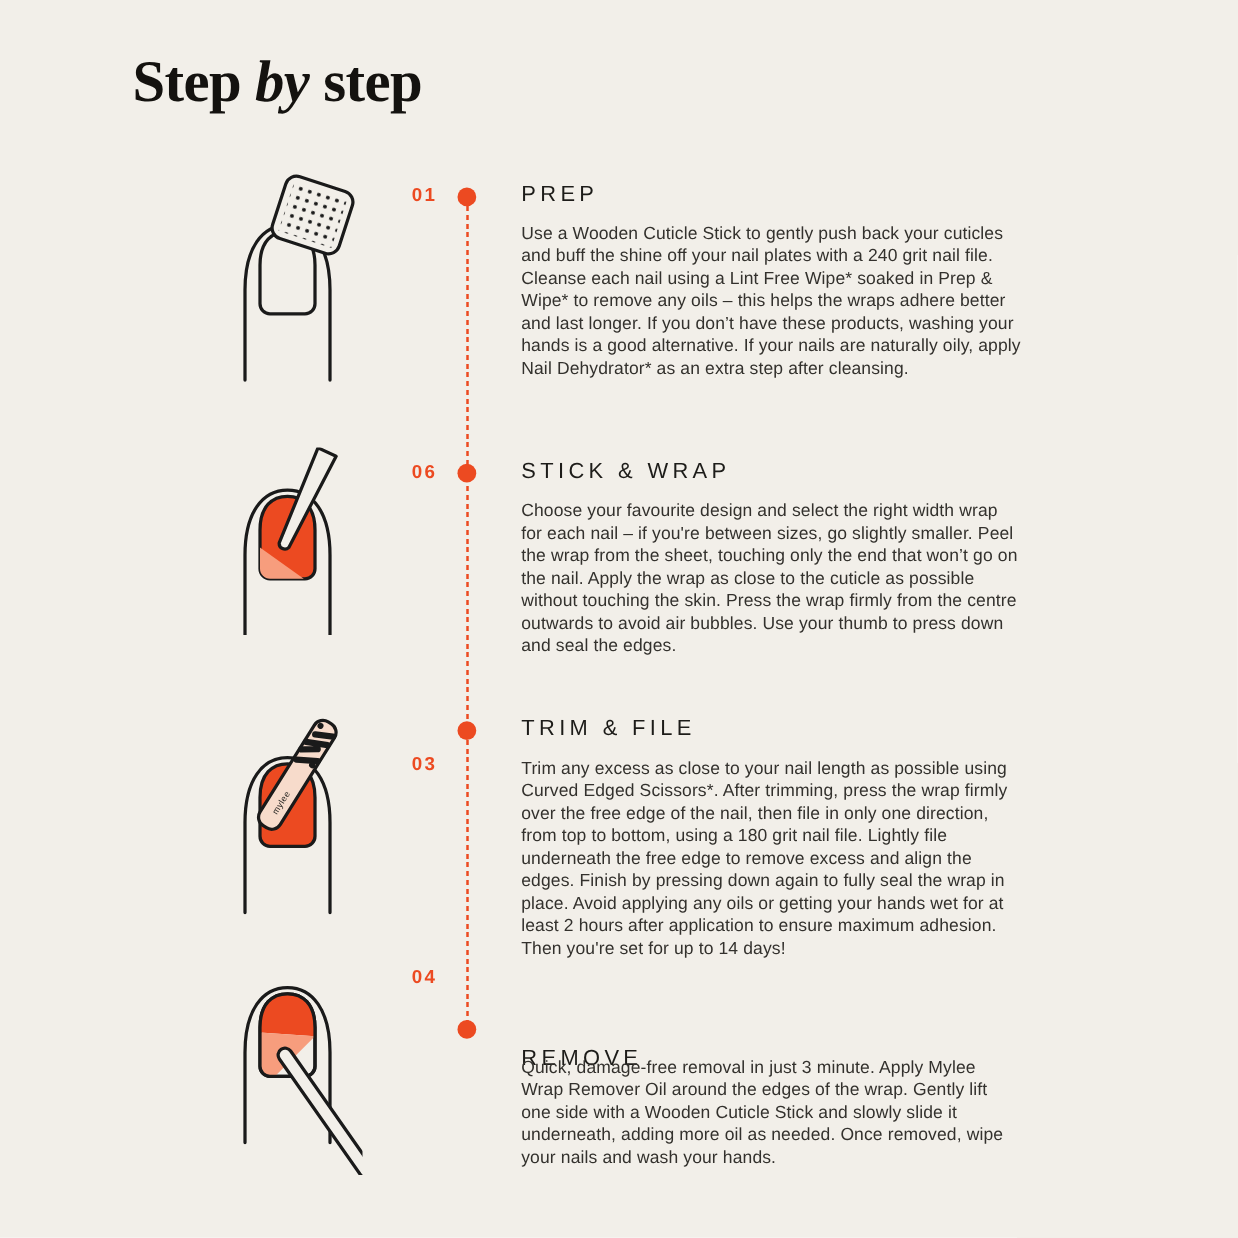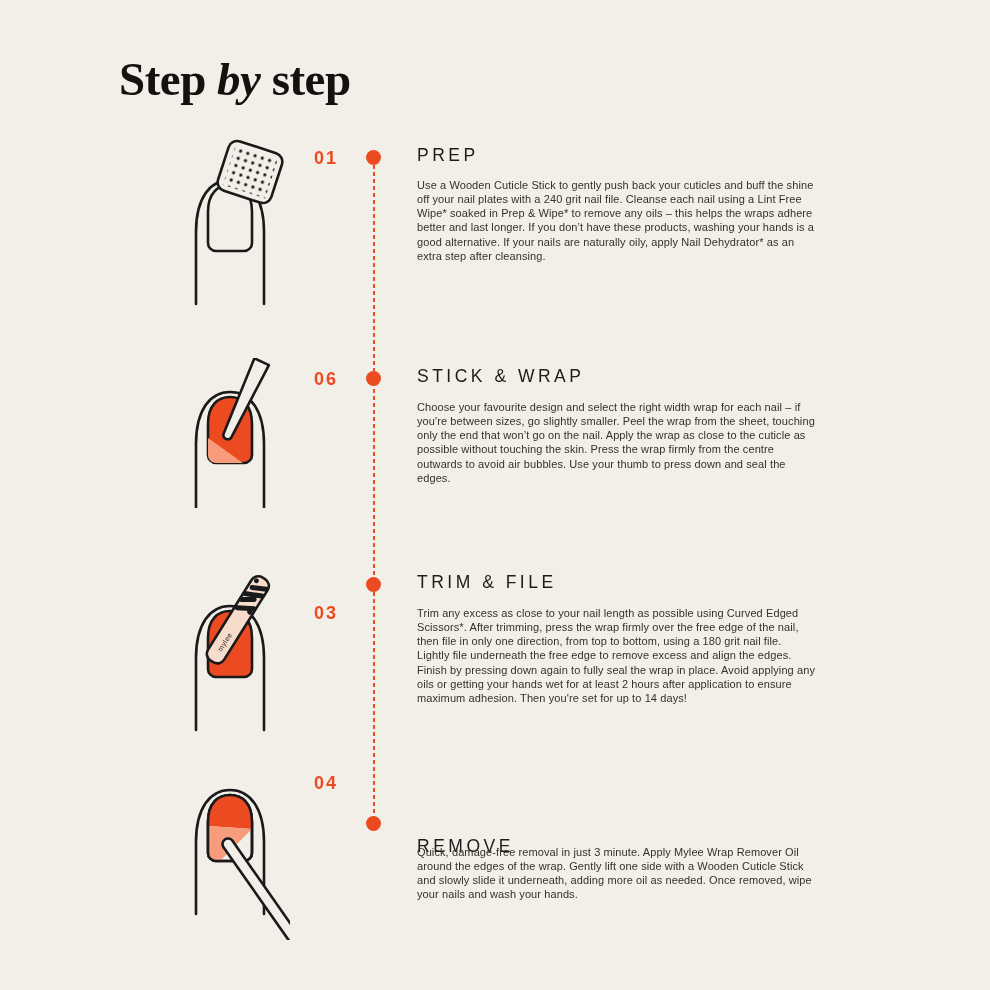--- a/index.html
+++ b/index.html
@@ -4,52 +4,52 @@
 <style>
   html,body{margin:0;padding:0;}
   .canvas{
     position:relative;
     width:990px;height:990px;
     background:#f2efe9;
     font-family:"Liberation Sans", sans-serif;
     overflow:hidden;
   }
   .page-title{
-    position:absolute;left:103px;top:38px;margin:16px;
+    position:absolute;left:103px;top:38px;margin:3px;
     font-family:"Liberation Serif", serif;
     font-size:47px;font-weight:700;letter-spacing:-0.5px;
     color:#14120f;line-height:1.1;
   }
   .page-title .it{font-style:italic;}
   
   .timeline{
     position:absolute;left:373px;top:158px;width:2px;height:666px;
     background:repeating-linear-gradient(to bottom,#ec4a21 0px,#ec4a21 4px,rgba(0,0,0,0) 4px,rgba(0,0,0,0) 7px);
   }
   .dot{
     position:absolute;left:366px;width:15px;height:15px;border-radius:50%;
     background:#ec4a21;
   }
   .dot.s1{top:150px}.dot.s2{top:371px}.dot.s3{top:577px}.dot.s4{top:816px}
   
   .num{
-    position:absolute;left:314px;width:36px;margin:0;
-    color:#ec4a21;font-size:18px;font-weight:700;letter-spacing:2px;line-height:1;
+    position:absolute;left:314px;width:36px;text-align:right;margin:0;
+    color:#ec4a21;font-size:15px;font-weight:700;letter-spacing:2px;line-height:1;
   }
   .num.s1{top:149px}.num.s2{top:370px}.num.s3{top:604px}.num.s4{top:774px}
   
   .heading{
     position:absolute;left:417px;margin:0;
     color:#1d1c19;font-size:17.5px;font-weight:400;letter-spacing:3.5px;line-height:1;
   }
   .heading.s1{top:147px}.heading.s2{top:368px}.heading.s3{top:574px}.heading.s4{top:838px}
   
   .body{
     position:absolute;left:417px;width:400px;margin:0;
-    color:#33312d;font-size:11px;line-height:1.285;letter-spacing:0.1px;
+    color:#33312d;font-size:14px;line-height:1.285;letter-spacing:0.1px;
   }
   .body.s1{top:178px}.body.s2{top:400px}.body.s3{top:606px}.body.s4{top:845px}
   
   .illo{position:absolute;left:170px;}
   .illo.s1{top:136px}.illo.s2{top:358px}.illo.s3{top:560px}.illo.s4{top:780px}
 </style>
 </head>
 <body>
 
 <div class="canvas">

